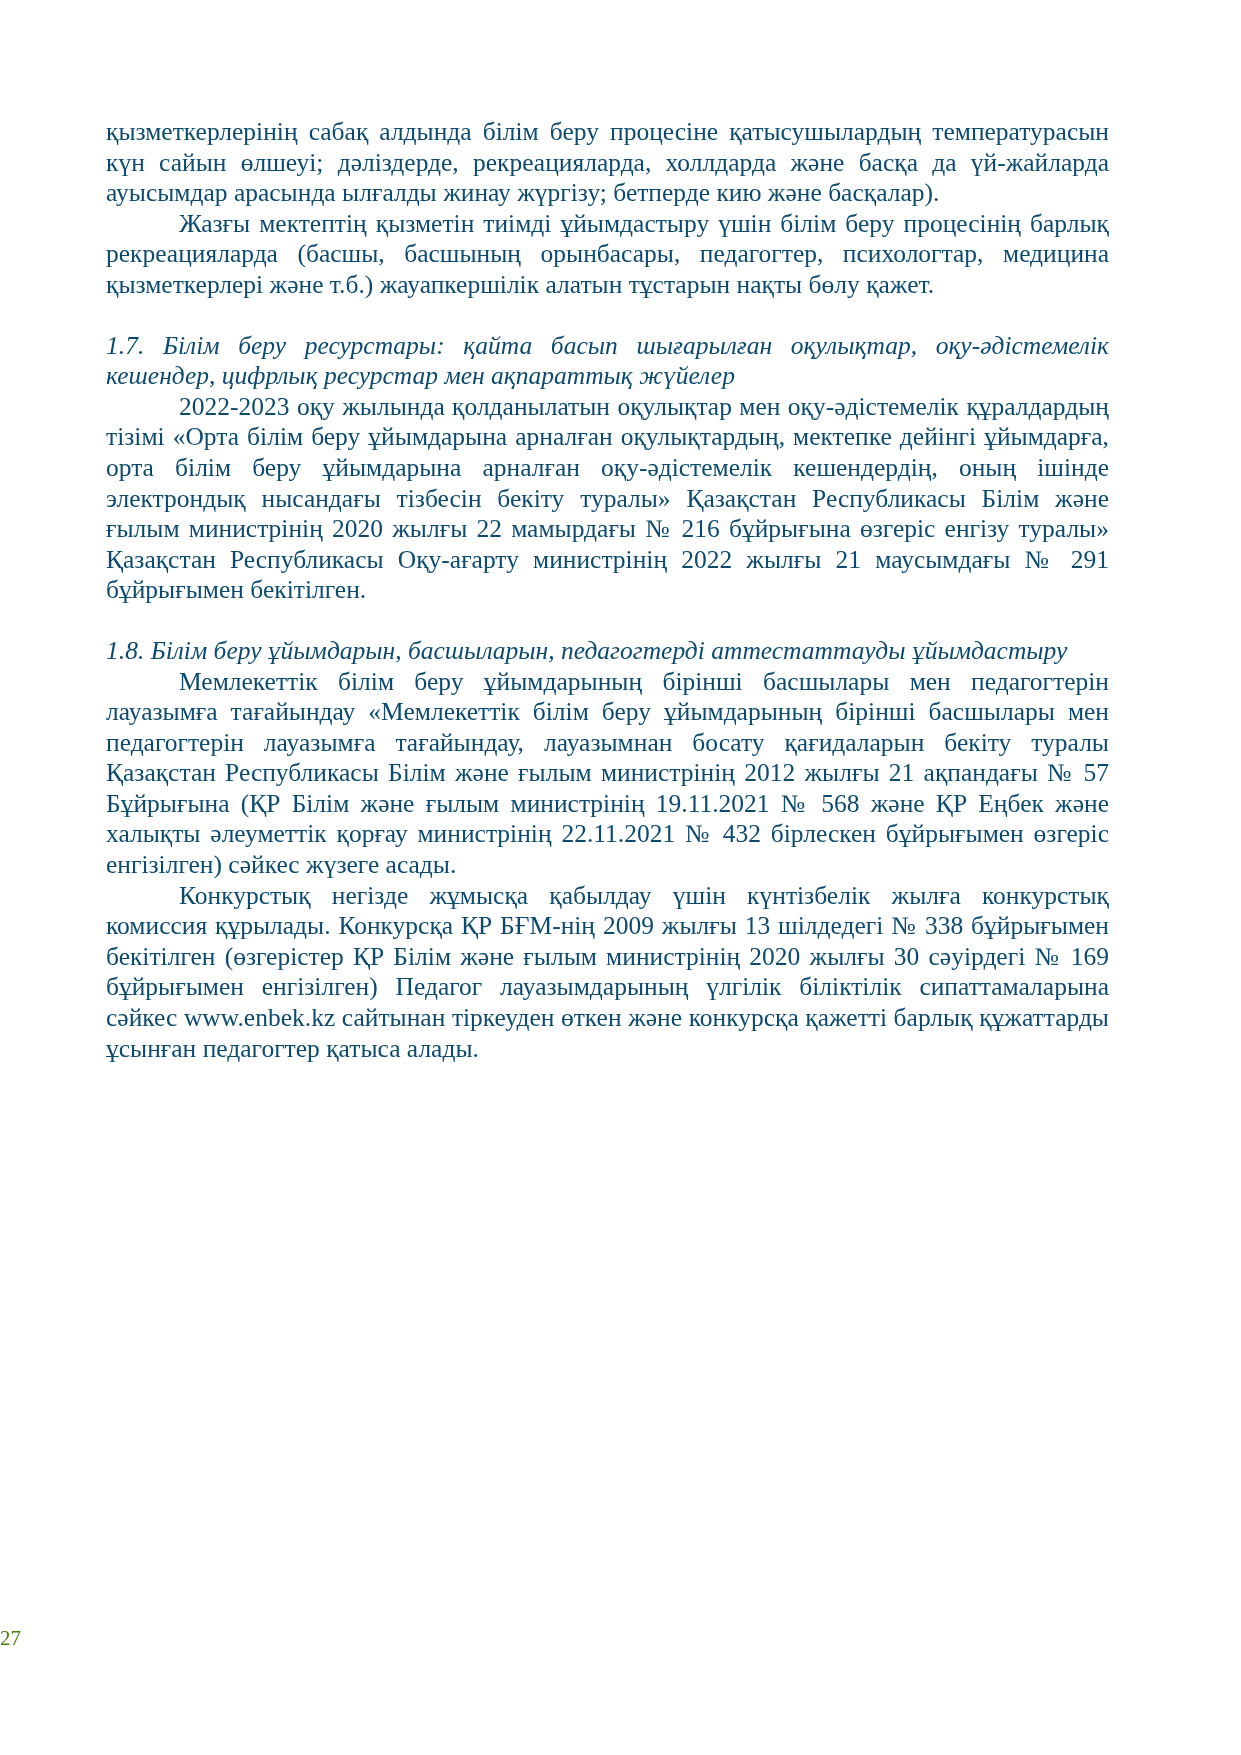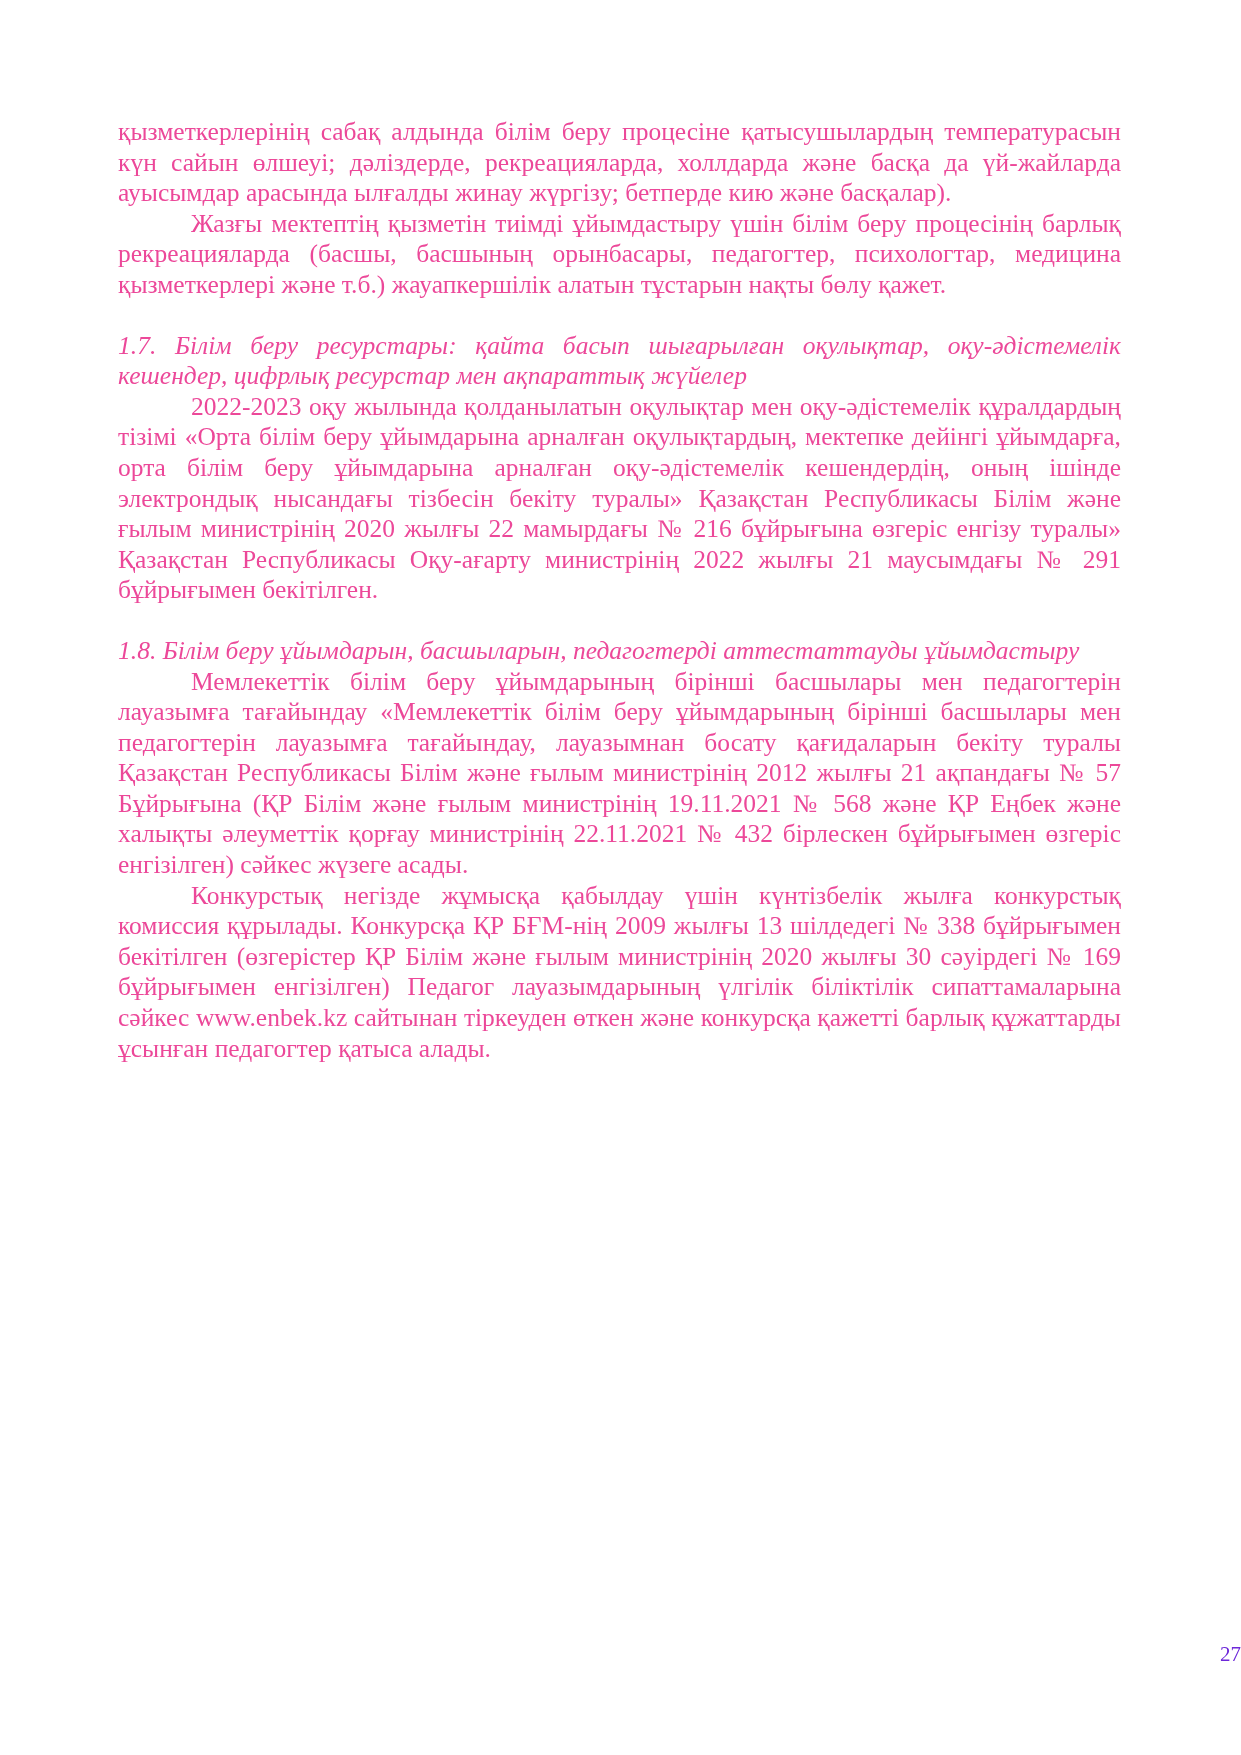--- a/index.html
+++ b/index.html
@@ -1,31 +1,31 @@
 <!DOCTYPE html>
 <html><head>
 <meta charset="utf-8">
 <style>
   html, body { margin: 0; padding: 0; background: #ffffff; }
   body { width: 1241px; height: 1755px; position: relative; overflow: hidden; }
   .page {
-    position: absolute; left: 118px; top: 117px; width: 1003px;
+    position: absolute; left: 106px; top: 117px; width: 1003px;
     font-family: "Liberation Serif", serif; font-size: 25.5px; line-height: 30.6px;
-    color: #ec4899;
+    color: #0c4a6e;
   }
   p { margin: 0; text-align: justify; }
   p.indent { text-indent: 73px; }
   .gap { height: 30px; }
   h2 {
     margin: 0; font-weight: normal; font-style: italic; font-size: 25.5px; line-height: 30.6px;
     text-align: justify; font-family: "Liberation Serif", serif;
   }
   .pagenum {
-    position: absolute; left: 0; right: 0; top: 1626px; text-align: right;
-    font-family: "Liberation Serif", serif; font-size: 21px; color: #6d28d9; margin-top: 16px;
+    position: absolute; left: 0; right: 0; top: 1626px; text-align: left;
+    font-family: "Liberation Serif", serif; font-size: 21px; color: #4d7c0f;
   }
 </style>
 </head>
 <body>
 
 <div class="page">
   <p>қызметкерлерінің сабақ алдында білім беру процесіне қатысушылардың температурасын күн сайын өлшеуі; дәліздерде, рекреацияларда, холлдарда және басқа да үй-жайларда ауысымдар арасында ылғалды жинау жүргізу; бетперде кию және басқалар).</p>
   <p class="indent">Жазғы мектептің қызметін тиімді ұйымдастыру үшін білім беру процесінің барлық рекреацияларда (басшы, басшының орынбасары, педагогтер, психологтар, медицина қызметкерлері және т.б.) жауапкершілік алатын тұстарын нақты бөлу қажет.</p>
 
   <div class="gap"></div>

